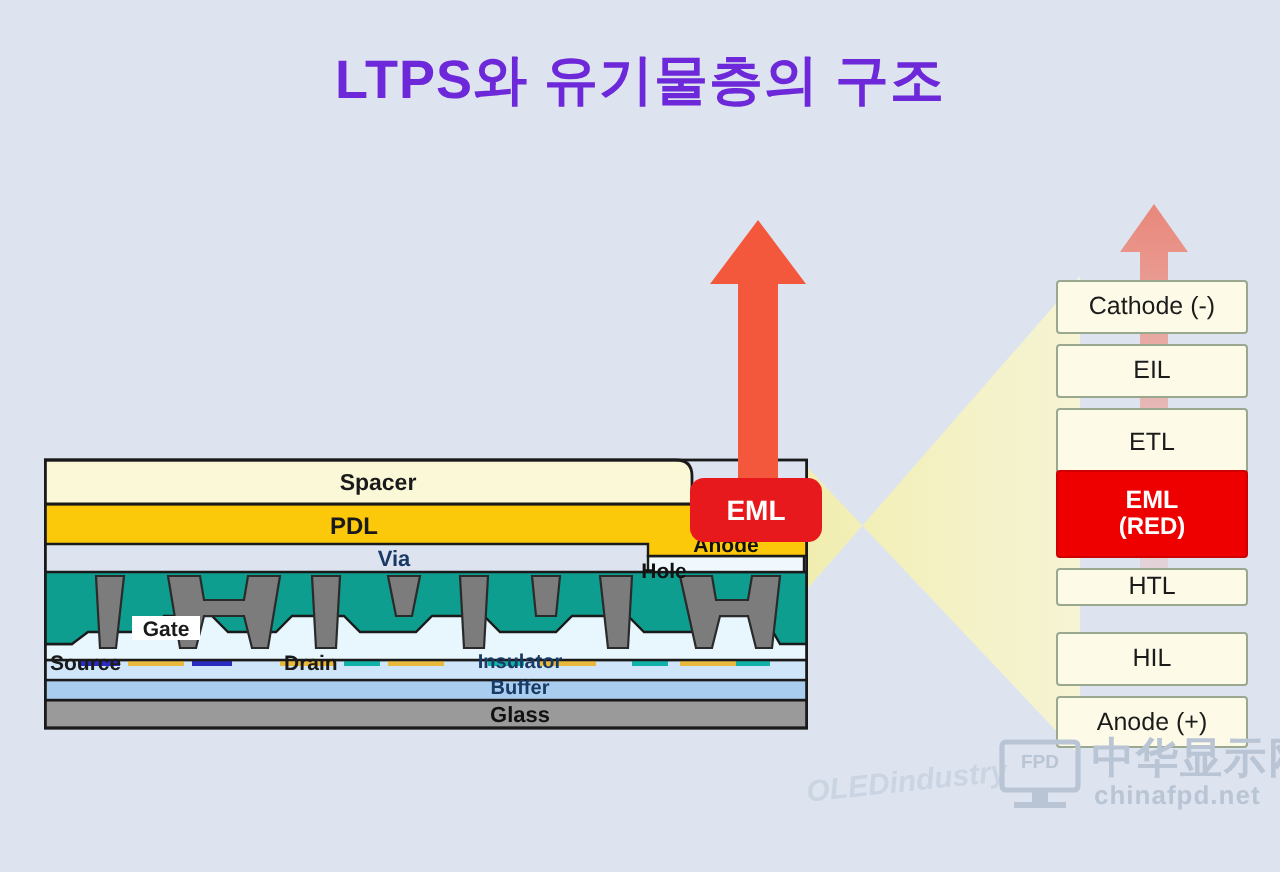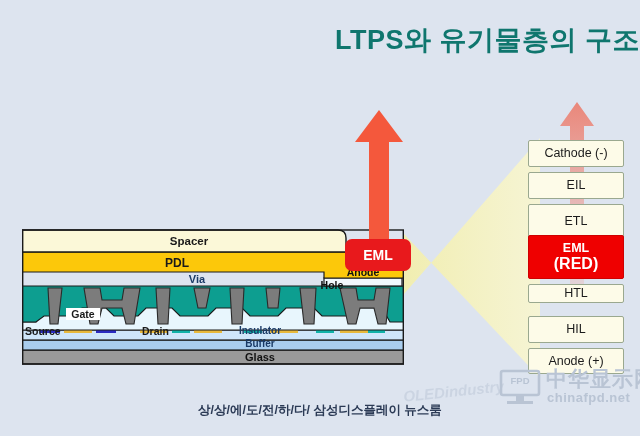--- a/index.html
+++ b/index.html
@@ -15,24 +15,24 @@
     overflow: hidden;
     font-family: "Liberation Sans", "DejaVu Sans", sans-serif;
   }
 
   
   #title {
     position: absolute;
     left: 0;
     top: 22px;
     width: 640px;
-    text-align: right;
+    text-align: center;
     font-size: 27px;
     font-weight: bold;
-    color: #0f766e;
+    color: #6d28d9;
     letter-spacing: 0.5px;
     white-space: nowrap;
   }
 
   
   #caption {
     position: absolute;
     left: 0;
     top: 402px;
     width: 640px;
@@ -104,21 +104,21 @@
     color: #1b1b1b;
     font-size: 12.5px;
     line-height: 1.15;
   }
   .layer.eml {
     background: #ef0000;
     border-color: #cf0000;
     color: #ffffff;
     font-weight: bold;
   }
-  .layer .sub { font-size: 16px; }
+  .layer .sub { font-size: 12px; }
 
   
   #stack-arrow {
     position: absolute;
     left: 558px;
     top: 100px;
     width: 38px;
     height: 190px;
     pointer-events: none;
   }
@@ -298,21 +298,20 @@
       <span>HTL</span>
     </div>
     <div class="layer" style="top:176px;height:27px">
       <span>HIL</span>
     </div>
     <div class="layer" style="top:208px;height:26px">
       <span>Anode (+)</span>
     </div>
   </div>
 
-  <div id="caption">상/상/에/도/전/하/다/ 삼성디스플레이 뉴스룸</div>
 
   <div id="wm-diagonal">OLEDindustry</div>
   <div id="wm-logo">
     <svg width="46" height="40" viewBox="0 0 46 40" style="position:absolute;left:0;top:2px">
       <rect x="4" y="3" width="38" height="24" rx="2" fill="none" stroke="#b9c4d4" stroke-width="2.6"></rect>
       <text x="23" y="16" font-family="Liberation Sans, sans-serif" font-size="9.5" font-weight="bold" fill="#b9c4d4" text-anchor="middle">FPD</text>
       <rect x="19" y="27" width="8" height="6" fill="#b9c4d4"></rect>
       <rect x="10" y="33" width="26" height="3" fill="#b9c4d4"></rect>
     </svg>
     <div id="wm-cn">中华显示网</div>

